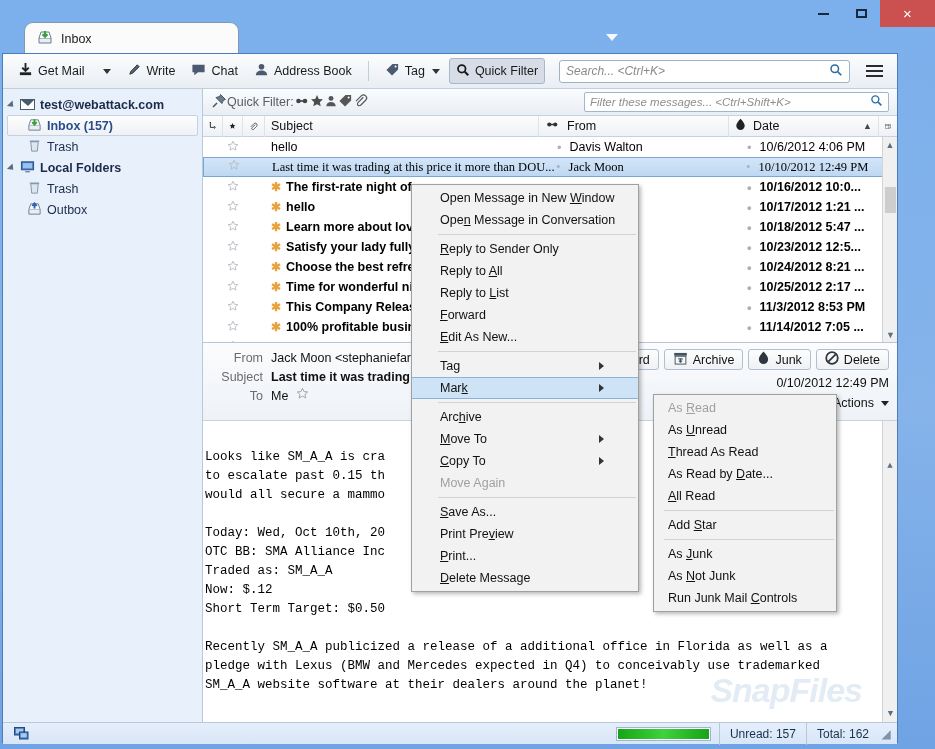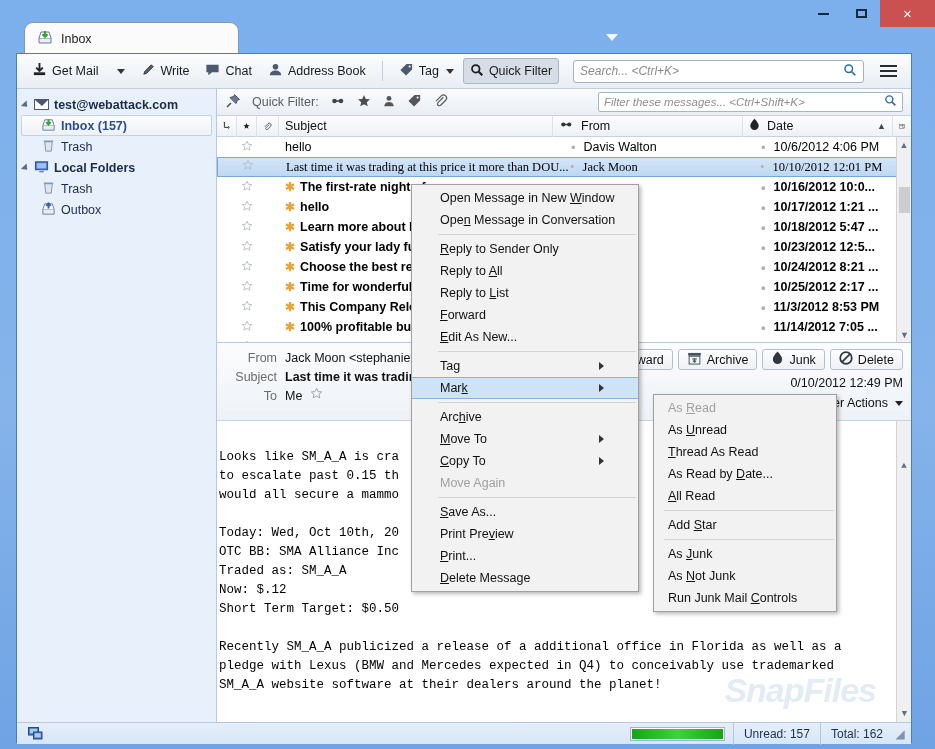--- a/index.html
+++ b/index.html
@@ -36,21 +36,21 @@
     font-size:12.5px; color:#1a1a1a;
   }
   .tabs-dropdown { position:absolute; right:128px; top:12px; width:14px; height:12px; }
   .tabs-dropdown i {
     display:block; width:0; height:0; border-left:6px solid transparent;
     border-right:6px solid transparent; border-top:7px solid #f4f7fb;
   }
 
   
   .window {
-    position:absolute; left:16px; top:53px; width:896px; height:690px;
+    position:absolute; left:2px; top:53px; width:896px; height:690px;
     background:#f2f4f7; border:1px solid #4a7ebb;
   }
 
   
   .toolbar {
     height:35px; background:linear-gradient(180deg,#fbfcfd,#e9eef4);
     border-bottom:1px solid #c2cedb;
     display:flex; align-items:center; padding:0 8px; gap:2px;
   }
   .tb-item { display:flex; align-items:center; gap:5px; padding:4px 7px; border-radius:3px;
@@ -83,21 +83,21 @@
   .frow.acct { font-weight:bold; }
   .tw { width:0;height:0;border-top:4px solid transparent;border-bottom:4px solid transparent;
         border-left:5px solid #5a6b80; margin-right:1px; transform:rotate(45deg); }
 
   
   .msgarea { flex:1; display:flex; flex-direction:column; background:#fff; min-width:0; }
 
   .qfbar {
     height:27px; background:linear-gradient(180deg,#fafcfe,#e9eef4);
     border-bottom:1px solid #c6d2df; display:flex; align-items:center;
-    padding:0 8px; gap:11px; font-size:12.5px; color:#5c5c5c;
+    padding:0 8px; font-size:12.5px; color:#5c5c5c;
   }
   .qf-input {
     margin-left:auto; width:305px; height:20px; background:#fff; border:1px solid #a4b6c9;
     border-radius:2px; display:flex; align-items:center; justify-content:space-between;
     padding:0 5px; font-style:italic; color:#8e8e8e; font-size:11.5px;
   }
 
   .colhdr {
     height:21px; background:linear-gradient(180deg,#fdfdfd,#eef1f5);
     border-bottom:1px solid #c6d2df; display:flex; align-items:center;
@@ -493,21 +493,21 @@
                 <div class="c-att"></div>
                 <div class="c-subj">
                   <span>Last time it was trading at this price it more than DOU...</span>
                 </div>
                 <div class="c-from">
                   <span class="dot">•</span>
                   <span>Jack Moon</span>
                 </div>
                 <div class="c-date">
                   <span class="dot">•</span>
-                  <span>10/10/2012 12:01 PM</span>
+                  <span>10/10/2012 12:49 PM</span>
                 </div>
               </div>
               <div class="mrow unread">
                 <div class="c-thread"></div>
                 <div class="c-star"><svg width="12" height="12" viewBox="0 0 16 16">
                     <path d="M8 1.6l1.9 4.1 4.5.4-3.4 3 1 4.4L8 11.2 3.9 13.5l1-4.4-3.4-3 4.5-.4z" fill="none" stroke="#b6bcc3" stroke-width="1.2"></path>
                   </svg></div>
                 <div class="c-att"></div>
                 <div class="c-subj">
                   <span class="newmark">✱</span>

